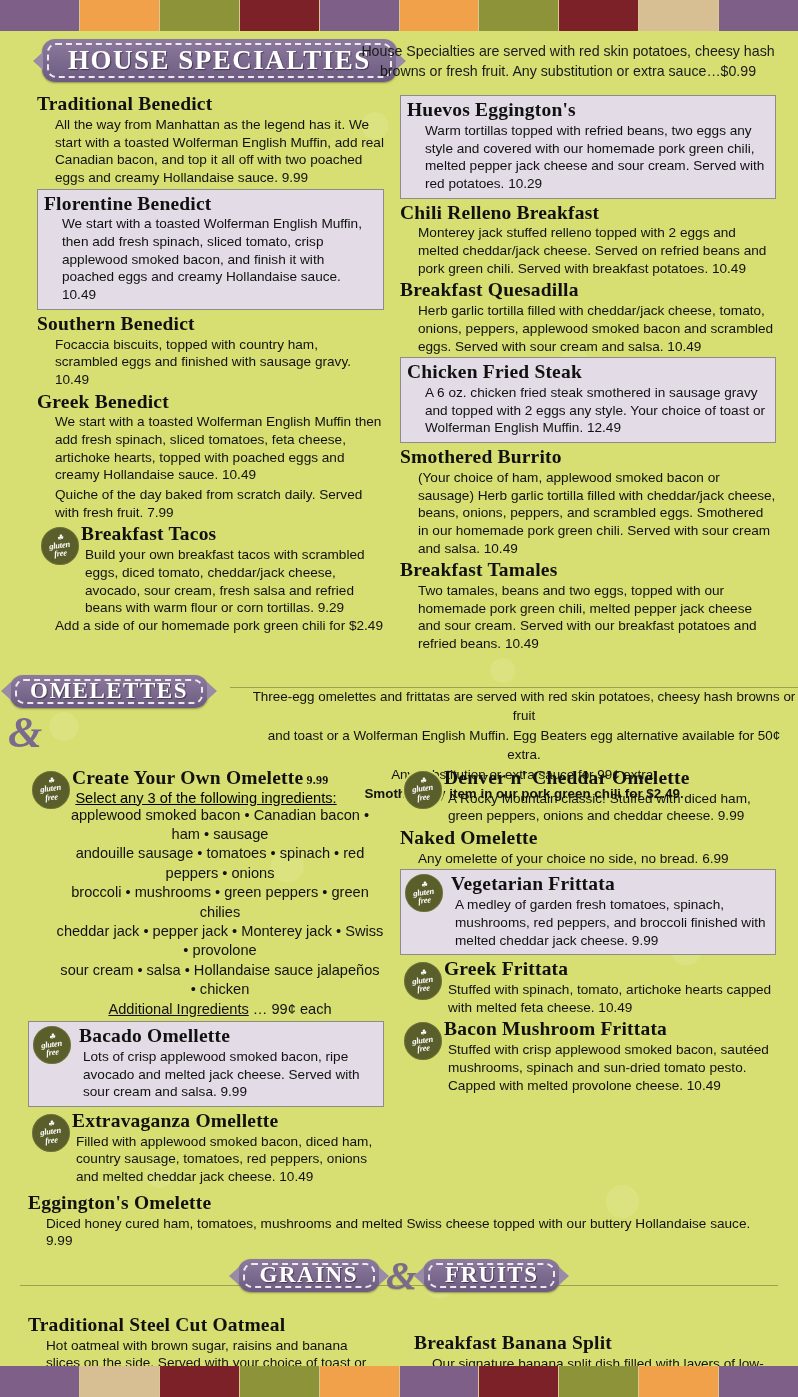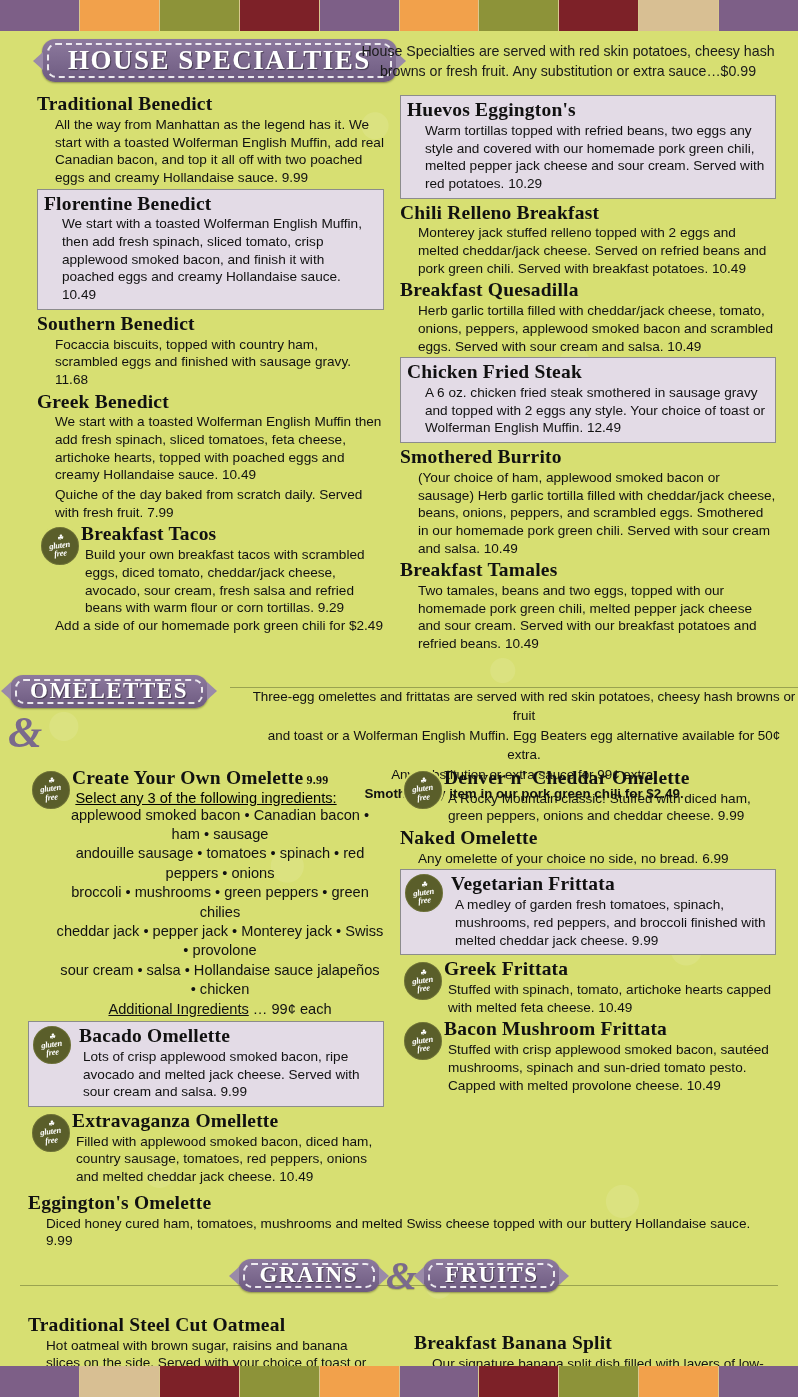--- a/index.html
+++ b/index.html
@@ -187,21 +187,21 @@
           <div class="item">
             <div class="item-title">Traditional Benedict</div>
             <div class="item-desc">All the way from Manhattan as the legend has it. We start with a toasted Wolferman English Muffin, add real Canadian bacon, and top it all off with two poached eggs and creamy Hollandaise sauce.  9.99</div>
           </div>
           <div class="item boxed">
             <div class="item-title">Florentine Benedict</div>
             <div class="item-desc">We start with a toasted Wolferman English Muffin, then add fresh spinach, sliced tomato, crisp applewood smoked bacon, and finish it with poached eggs and creamy Hollandaise sauce.  10.49</div>
           </div>
           <div class="item">
             <div class="item-title">Southern Benedict</div>
-            <div class="item-desc">Focaccia biscuits, topped with country ham, scrambled eggs and finished with sausage gravy.  11.68</div>
+            <div class="item-desc">Focaccia biscuits, topped with country ham, scrambled eggs and finished with sausage gravy.  10.49</div>
           </div>
           <div class="item">
             <div class="item-title">Greek Benedict</div>
             <div class="item-desc">We start with a toasted Wolferman English Muffin then add fresh spinach, sliced tomatoes, feta cheese, artichoke hearts, topped with poached eggs and creamy Hollandaise sauce.  10.49</div>
           </div>
           <div class="item">
             <div class="item-desc">Quiche of the day baked from scratch daily. Served with fresh fruit.  7.99</div>
           </div>
           <div class="item gf">
             <div class="gf-badge">

